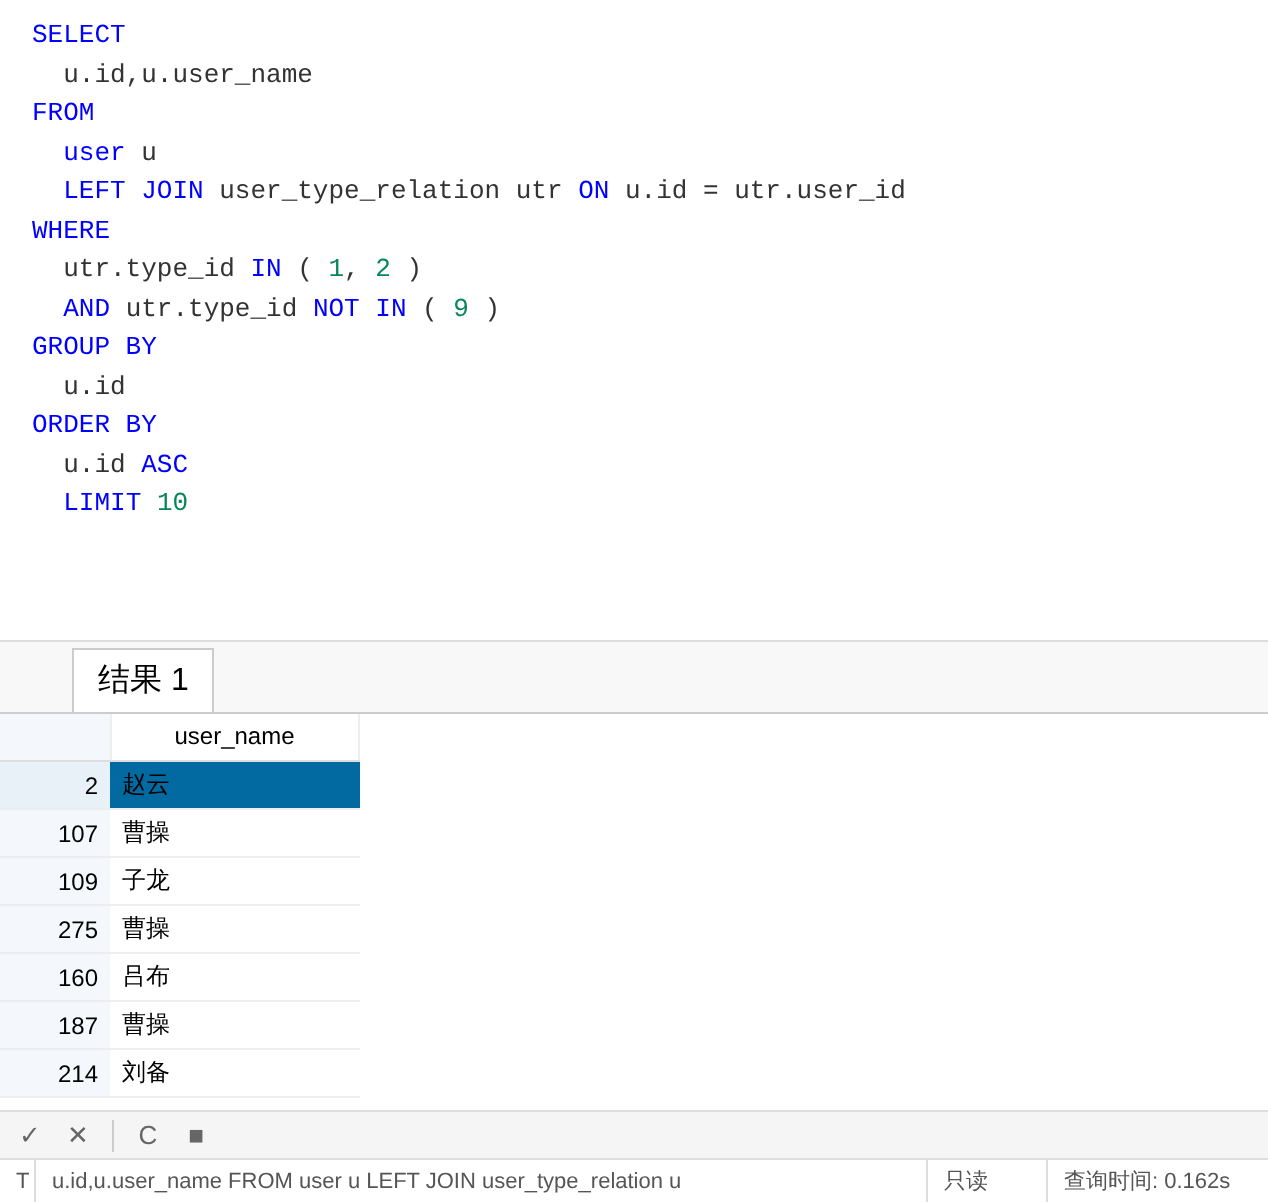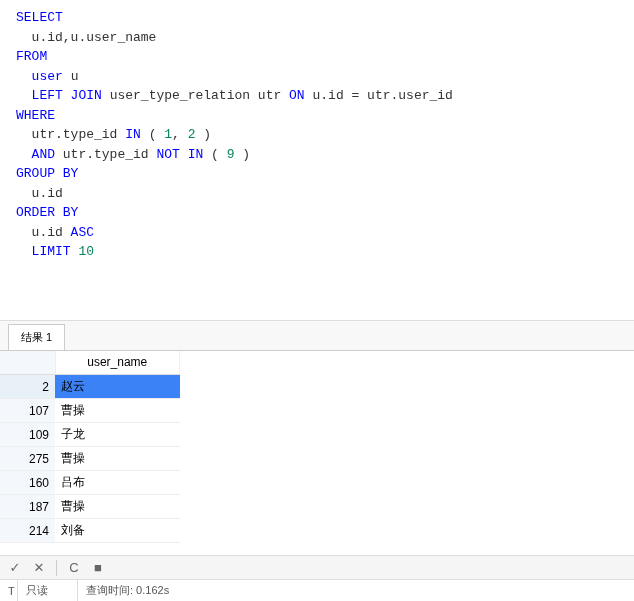--- a/index.html
+++ b/index.html
@@ -30,23 +30,24 @@
       display: flex;
       border-bottom: 1px solid #ccc;
       background: #f8f8f8;
       padding-left: 8px;
     }
     .tab {
       padding: 5px 12px;
       background: #fff;
       border: 1px solid #ccc;
       border-bottom: none;
-      font-size: 11px;
+      font-size: 16px;
       margin-top: 3px;
       cursor: pointer;
+      margin-left: 28px;
     }
     .result-table {
       border-collapse: collapse;
       width: 180px;
     }
     .result-table th {
       text-align: center;
       font-weight: normal;
       padding: 4px 6px;
       border-bottom: 1px solid #ddd;
@@ -64,21 +65,21 @@
       border-bottom: 1px solid #eee;
       font-size: 12px;
       height: 24px;
     }
     .result-table td:first-child {
       text-align: right;
       width: 55px;
     }
     .result-table tr:nth-child(odd) td:first-child { background: #f4f8fc; }
     .result-table tr:nth-child(even) td:first-child { background: #f4f8fc; }
-    .result-table tbody tr:nth-child(1) td { background: #3b82f6; }
+    .result-table tbody tr:nth-child(1) td { background: #0369a1; }
     .result-table tbody tr:nth-child(1) td:first-child { background: #e8f0f8; }
     .toolbar {
       position: absolute;
       bottom: 22px;
       left: 0;
       right: 0;
       height: 24px;
       background: #f5f5f5;
       border-top: 1px solid #ddd;
       display: flex;
@@ -192,15 +193,16 @@
 <div class="toolbar">
   <div class="tb-btn">✓</div>
   <div class="tb-btn">✕</div>
   <div class="tb-sep"></div>
   <div class="tb-btn">C</div>
   <div class="tb-btn">■</div>
 </div>
 
 <div class="statusbar">
   <div class="sb-seg" style="width:18px">T</div>
+  <div class="sb-seg q">u.id,u.user_name FROM          user u     LEFT JOIN user_type_relation u</div>
   <div class="sb-seg ro">只读</div>
   <div class="sb-seg time">查询时间: 0.162s</div>
 </div>
 
 </body></html>

